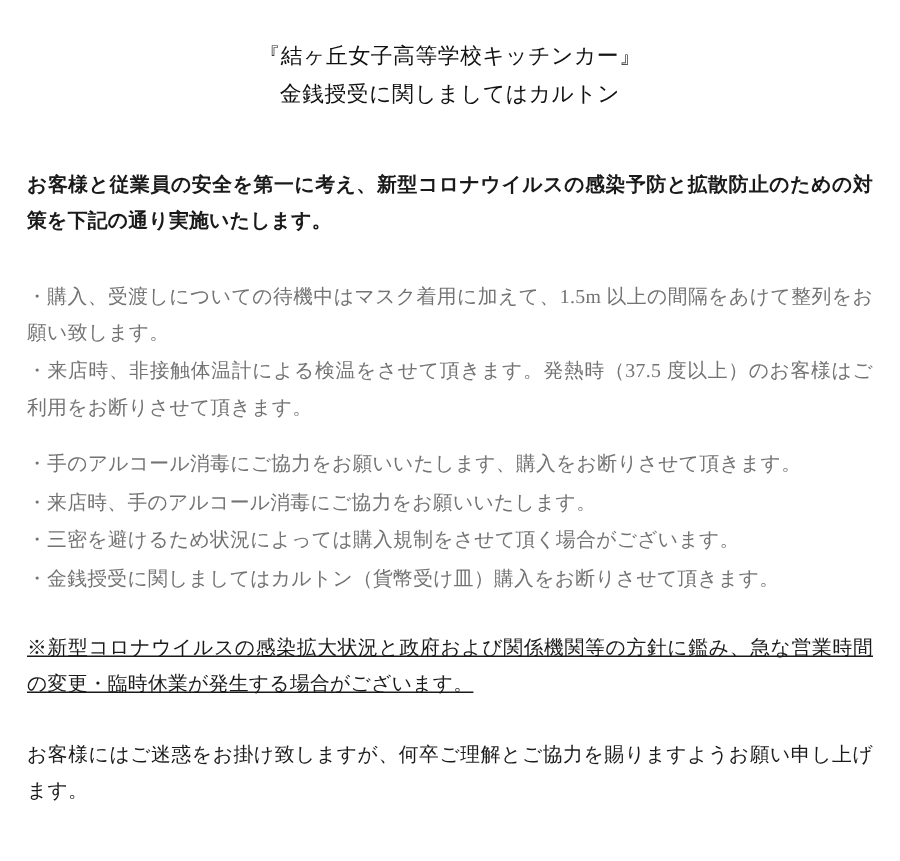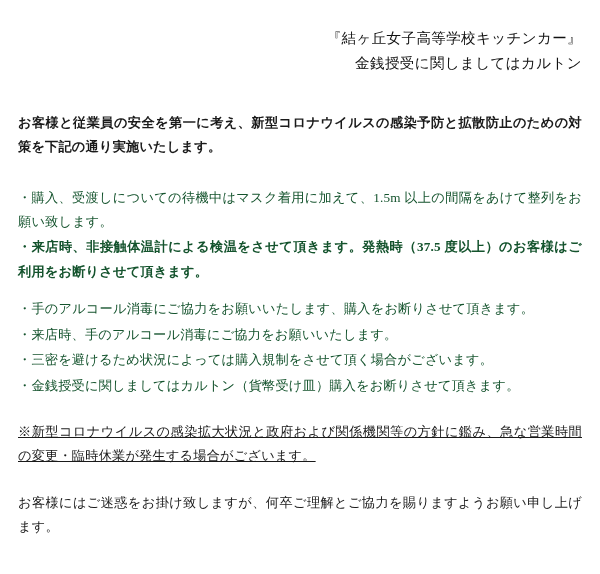--- a/index.html
+++ b/index.html
@@ -15,21 +15,21 @@
     overflow: hidden;
   }
   .page {
     width: 600px;
     height: 574px;
     box-sizing: border-box;
     padding: 26px 18px 10px 18px;
     position: relative;
   }
   .title-block {
-    text-align: right;
+    text-align: center;
     margin-bottom: 34px;
   }
   .title-line {
     font-size: 14.5px;
     line-height: 1.75;
     letter-spacing: 0.4px;
     color: #111111;
   }
   .para {
     font-size: 13.2px;
@@ -49,27 +49,26 @@
     margin: 0 0 4px 0;
     padding: 0;
   }
   .bullets li {
     font-size: 13.2px;
     line-height: 1.85;
     letter-spacing: 0.2px;
     margin: 0 0 1px 0;
     text-indent: 0;
     padding-left: 0;
-    color: #14532d;
+    color: #737373;
     text-align: justify;
     text-justify: inter-character;
   }
   .bullets li.gap-after {
     margin-bottom: 13px;
-    font-weight: bold;
   }
   .note {
     margin-top: 22px;
     text-decoration: underline;
   }
   .closing {
     margin-top: 22px;
   }
 </style>
 </head>

